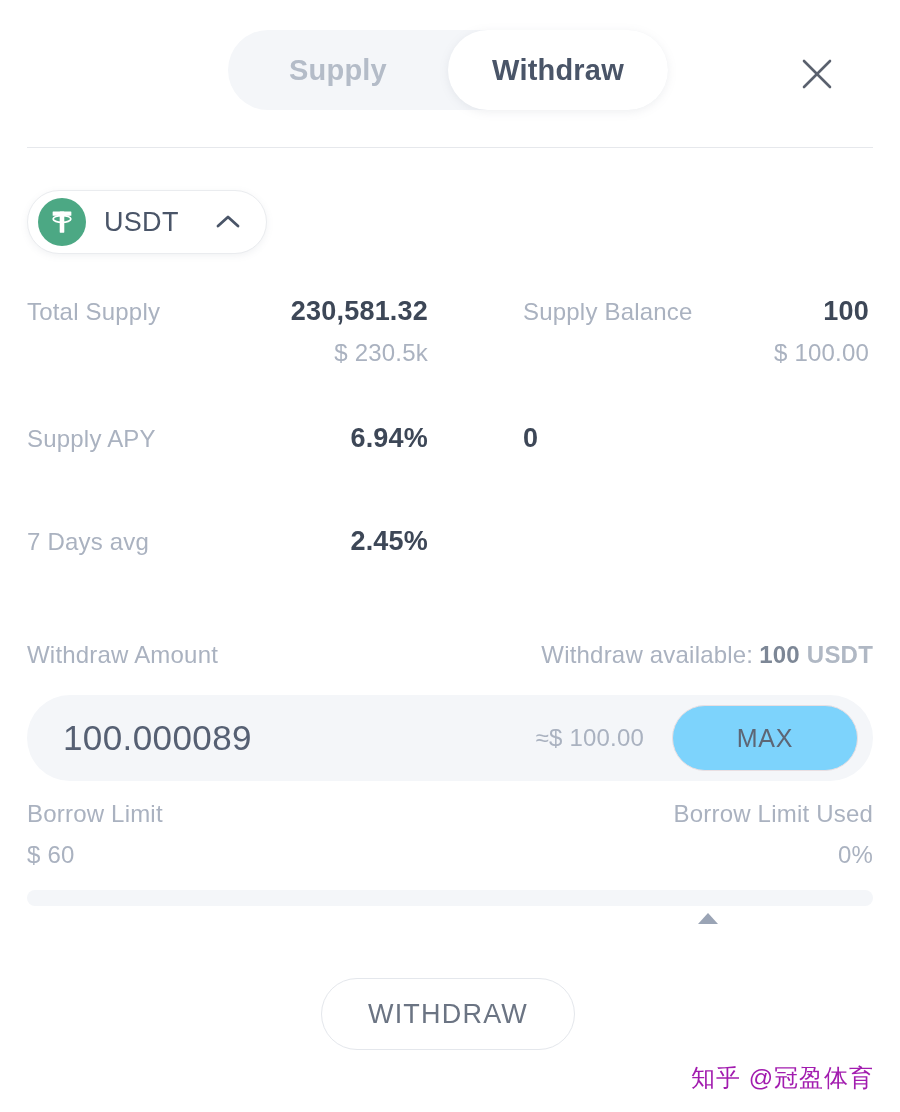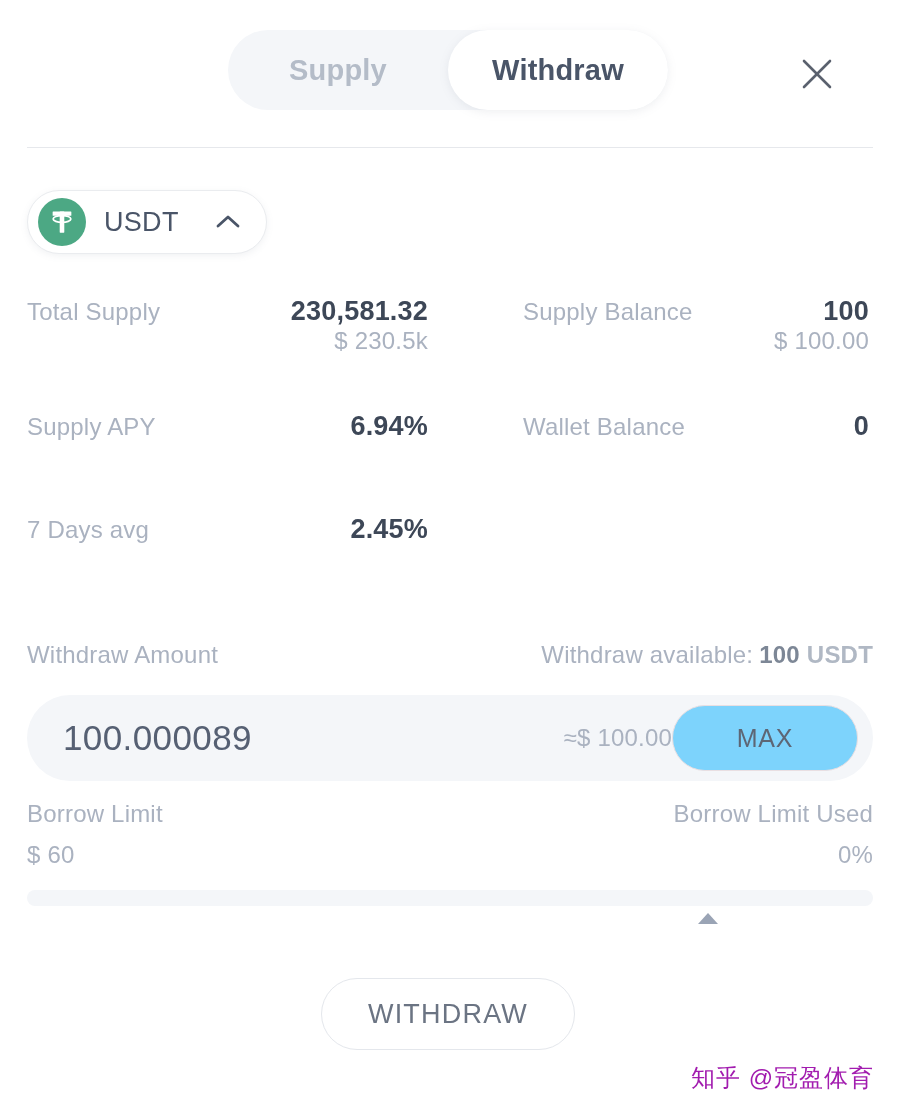--- a/index.html
+++ b/index.html
@@ -164,20 +164,21 @@
     font-weight: bold;
     color: #3d4757;
     letter-spacing: 0.2px;
     white-space: nowrap;
   }
 
   .stat-sub {
     text-align: right;
     font-size: 24px;
     color: #aab2c0;
+    margin-top: 12px;
     letter-spacing: 0.2px;
     white-space: nowrap;
   }
 
   .row-gap-1 { height: 56px; }
   .row-gap-2 { height: 72px; }
 
   
   .amount-head {
     position: absolute;
@@ -234,20 +235,21 @@
     font-size: 35px;
     color: #566073;
     letter-spacing: 0.4px;
     padding: 0;
   }
 
   .amount-approx {
     font-size: 24px;
     color: #aab2c0;
     white-space: nowrap;
+    margin-right: 28px;
     letter-spacing: 0.2px;
   }
 
   .max-btn {
     flex: 0 0 auto;
     width: 186px;
     height: 66px;
     background: #7dd3fc;
     border: 1px solid #e9dfe2;
     border-radius: 33px;
@@ -405,21 +407,20 @@
 
     <div class="stats-row">
       <div class="stat-col left">
         <div class="stat-line">
           <span class="stat-label">Supply APY</span>
           <span class="stat-value">6.94%</span>
         </div>
       </div>
       <div class="stat-col right">
         <div class="stat-line">
-          <span class="stat-label">Wallet Balance</span>
           <span class="stat-value">0</span>
         </div>
       </div>
     </div>
 
     <div class="row-gap-2"></div>
 
     <div class="stats-row">
       <div class="stat-col left">
         <div class="stat-line">

